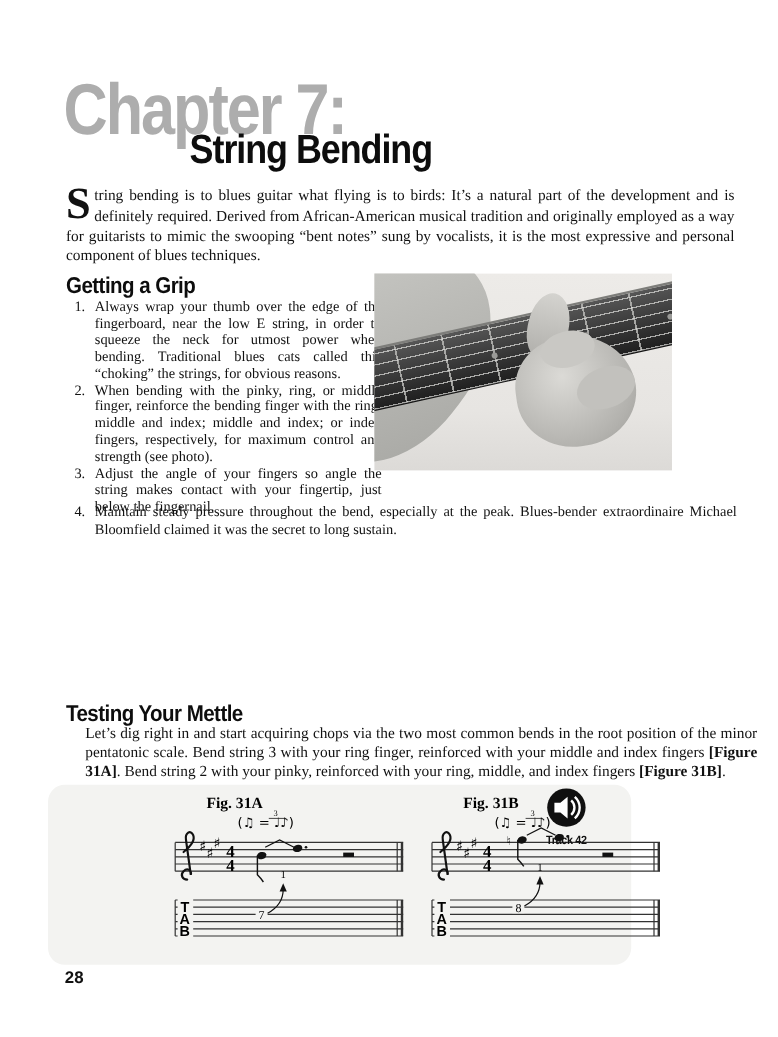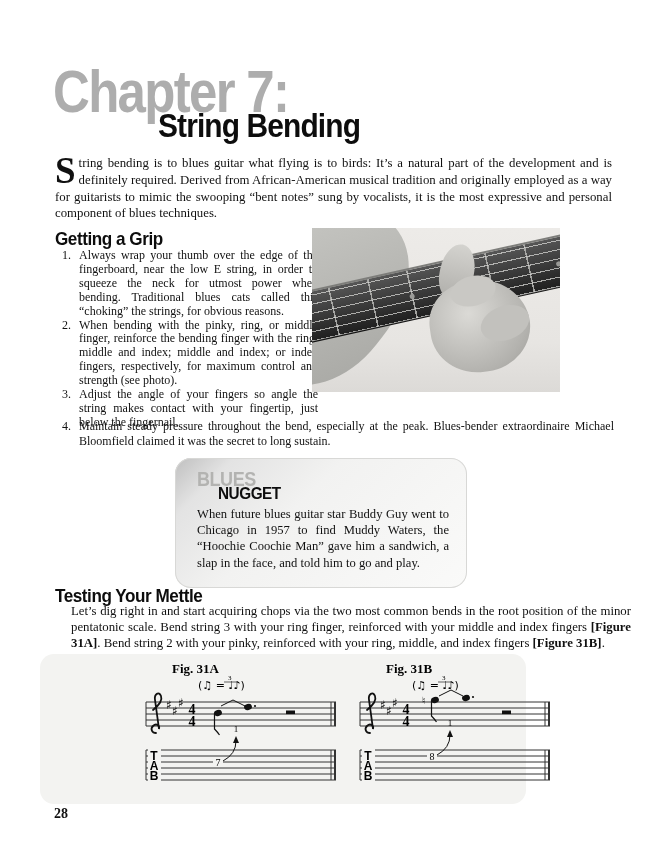--- a/index.html
+++ b/index.html
@@ -123,21 +123,21 @@
   .fig-label { font-weight:bold; font-size:13px; }
   .music-glyph { font-family:"DejaVu Sans", sans-serif; }
   .audio-cue { position:absolute; right:30px; top:2px; width:48px; text-align:center; }
   .track-label {
     font-family:"Liberation Sans", sans-serif; font-weight:bold; font-size:10px;
     letter-spacing:-0.3px; transform:scaleX(0.9); transform-origin:center top;
   }
   
   .page-num {
     position:absolute; left:54px; top:806px;
-    font-family:Liberation Serif, serif; font-weight:bold; font-size:14px;
+    font-family:Liberation Sans, sans-serif; font-weight:bold; font-size:14px;
   }
 </style>
 </head>
 <body>
 
 <div class="page">
 
   <div class="chapter-kicker">Chapter 7:</div>
   <div class="chapter-title">String Bending</div>
 
@@ -172,25 +172,20 @@
       <span class="neck-dot" style="left:118px; top:24px;"></span>
       <span class="neck-dot" style="left:196px; top:24px;"></span>
       <span class="neck-dot" style="left:268px; top:24px;"></span>
     </div>
     <div class="hand thumb"></div>
     <div class="hand fist"></div>
     <div class="hand finger-a"></div>
     <div class="hand finger-b"></div>
   </div>
 
-  <div class="nugget">
-    <div class="nugget-kicker">BLUES</div>
-    <div class="nugget-title">NUGGET</div>
-    <div class="nugget-text">When future blues guitar star Buddy Guy went to Chicago in 1957 to find Muddy Waters, the “Hoochie Coochie Man” gave him a sandwich, a slap in the face, and told him to go and play.</div>
-  </div>
 
   <div class="sec-heading" id="mettle-heading">Testing Your Mettle</div>
   <div class="mettle-text">
     <span>Let’s dig right in and start acquiring chops via the two most common bends in the root position of the minor pentatonic scale. Bend string 3 with your ring finger, reinforced with your middle and index fingers </span><span class="figref">[Figure 31A]</span><span>. Bend string 2 with your pinky, reinforced with your ring, middle, and index fingers </span><span class="figref">[Figure 31B]</span><span>.</span>
   </div>
 
   <div class="fig-panel">
 
     <div class="figure" id="figure-a">
       <svg width="216" height="142" viewBox="0 0 216 142">
@@ -299,17 +294,26 @@
         <text x="28" y="112" font-size="12" font-weight="bold" text-anchor="middle" font-family="Liberation Sans, sans-serif">A</text>
         <text x="28" y="122" font-size="12" font-weight="bold" text-anchor="middle" font-family="Liberation Sans, sans-serif">B</text>
         <rect x="87" y="94" width="10" height="9" fill="#f3f3f1"></rect>
         <text class="staff-text" x="92" y="102" font-size="10" text-anchor="middle">8</text>
         <path d="M97 97 Q110 90 110 77" stroke="#111" stroke-width="1" fill="none"></path>
         <path d="M107 79 L113 79 L110 72 Z" fill="#111"></path>
         <text class="staff-text" x="110" y="68" font-size="9" text-anchor="middle">1</text>
       </svg>
     </div>
 
+    <div class="audio-cue">
+      <svg width="34" height="34" viewBox="0 0 34 34">
+        <circle cx="17" cy="17" r="16" fill="#101010"></circle>
+        <polygon points="7,13 12,13 18,8 18,26 12,21 7,21" fill="#ffffff"></polygon>
+        <path d="M21 11 A8 8 0 0 1 21 23" stroke="#ffffff" stroke-width="2" fill="none"></path>
+        <path d="M24 8 A12 12 0 0 1 24 26" stroke="#ffffff" stroke-width="2" fill="none"></path>
+      </svg>
+      <div class="track-label">Track 42</div>
+    </div>
   </div>
 
   <div class="page-num">28</div>
 
 </div>
 
 </body></html>

